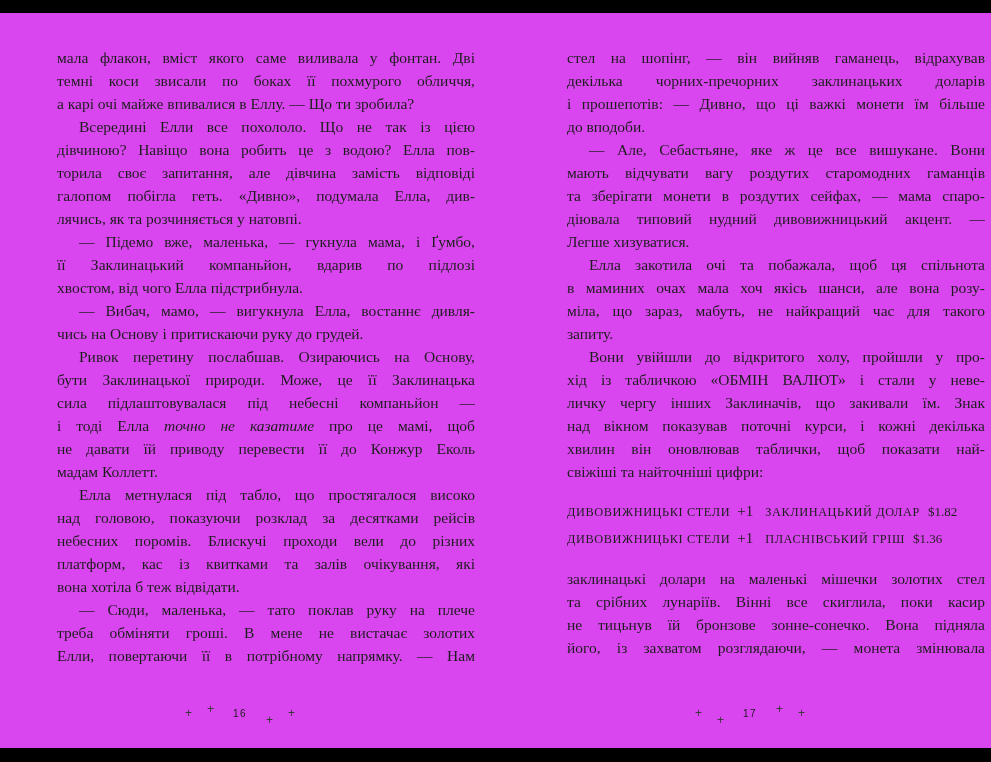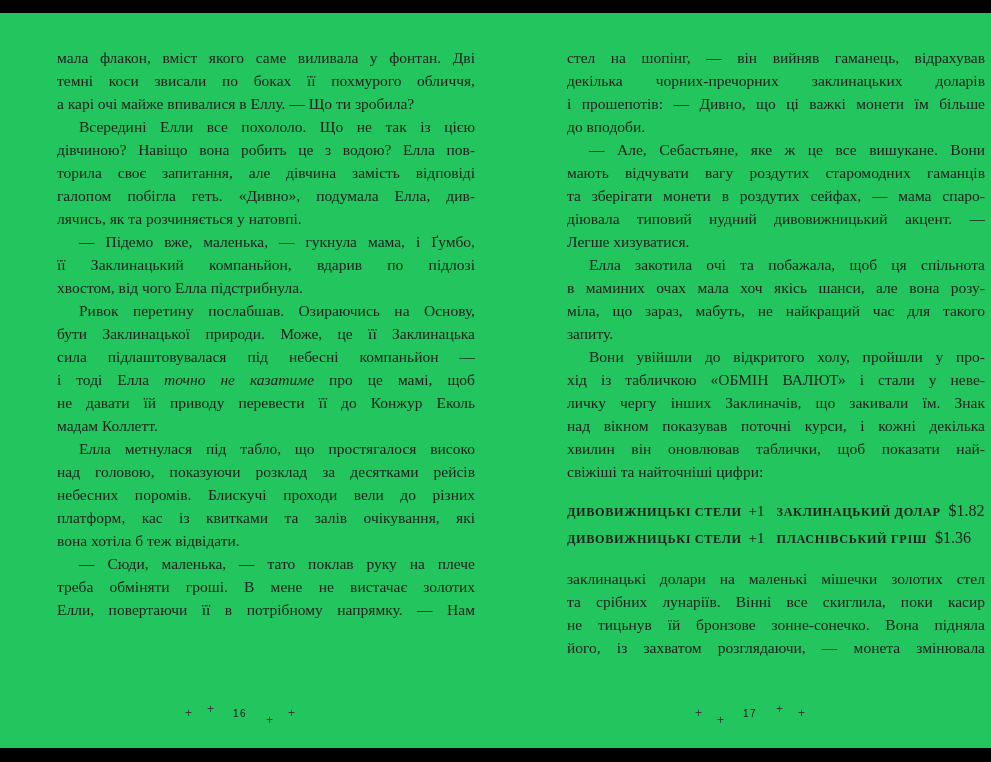--- a/index.html
+++ b/index.html
@@ -1,20 +1,20 @@
 <!DOCTYPE html>
 <html><head>
 <meta charset="utf-8">
 <style>
   html, body { margin: 0; padding: 0; background: #ffffff; }
   .spread {
     position: relative;
     width: 991px;
     height: 762px;
-    background: #22c55e;
+    background: #d946ef;
     overflow: hidden;
     font-family: "Liberation Serif", serif;
     color: #1e1e1e;
   }
   .bar { position: absolute; left: 0; width: 991px; background: #000000; }
   .bar.top { top: 0; height: 13px; }
   .bar.bottom { bottom: 0; height: 14px; }
 
   .page-col { position: absolute; top: 46px; width: 418px; }
   .page-col.left  { left: 57px; }
@@ -29,23 +29,23 @@
     text-align: justify;
     text-align-last: justify;
     white-space: normal;
   }
   .line.lastline { text-align-last: left; }
   .line.firstindent { padding-left: 22px; }
   .line i { font-style: italic; }
 
   .exchange-table { margin: 14px 0 16px 0; }
   .x-row { line-height: 27px; height: 27px; white-space: nowrap; }
-  .x-cur { font-size: 12.3px; letter-spacing: 0.6px; font-weight: bold; }
+  .x-cur { font-size: 12.3px; letter-spacing: 0.6px; }
   .x-ratio { font-size: 15px; margin-left: 7px; margin-right: 12px; }
-  .x-rate { font-size: 16px; margin-left: 8px; }
+  .x-rate { font-size: 13px; margin-left: 8px; }
 
   .footer {
     position: absolute;
     top: 706px;
     width: 418px;
     display: flex;
     justify-content: center;
     align-items: center;
     gap: 15px;
     transform: translateX(-26px);
@@ -85,20 +85,24 @@
         <div class="line firstindent">Всередині Елли все похололо. Що не так із цією</div>
         <div class="line">дівчиною? Навіщо вона робить це з водою? Елла пов-</div>
         <div class="line">торила своє запитання, але дівчина замість відповіді</div>
         <div class="line">галопом побігла геть. «Дивно», подумала Елла, див-</div>
         <div class="line lastline">лячись, як та розчиняється у натовпі.</div>
       </div>
       <div class="para">
         <div class="line firstindent">— Підемо вже, маленька, — гукнула мама, і Ґумбо,</div>
         <div class="line">її Заклинацький компаньйон, вдарив по підлозі</div>
         <div class="line lastline">хвостом, від чого Елла підстрибнула.</div>
+      </div>
+      <div class="para">
+        <div class="line firstindent">— Вибач, мамо, — вигукнула Елла, востаннє дивля-</div>
+        <div class="line lastline">чись на Основу і притискаючи руку до грудей.</div>
       </div>
       <div class="para">
         <div class="line firstindent">Ривок перетину послабшав. Озираючись на Основу,</div>
         <div class="line">бути Заклинацької природи. Може, це її Заклинацька</div>
         <div class="line">сила підлаштовувалася під небесні компаньйон —</div>
         <div class="line">і тоді Елла <i>точно не казатиме</i> про це мамі, щоб</div>
         <div class="line">не давати їй приводу перевести її до Конжур Еколь</div>
         <div class="line lastline">мадам Коллетт.</div>
       </div>
       <div class="para">

